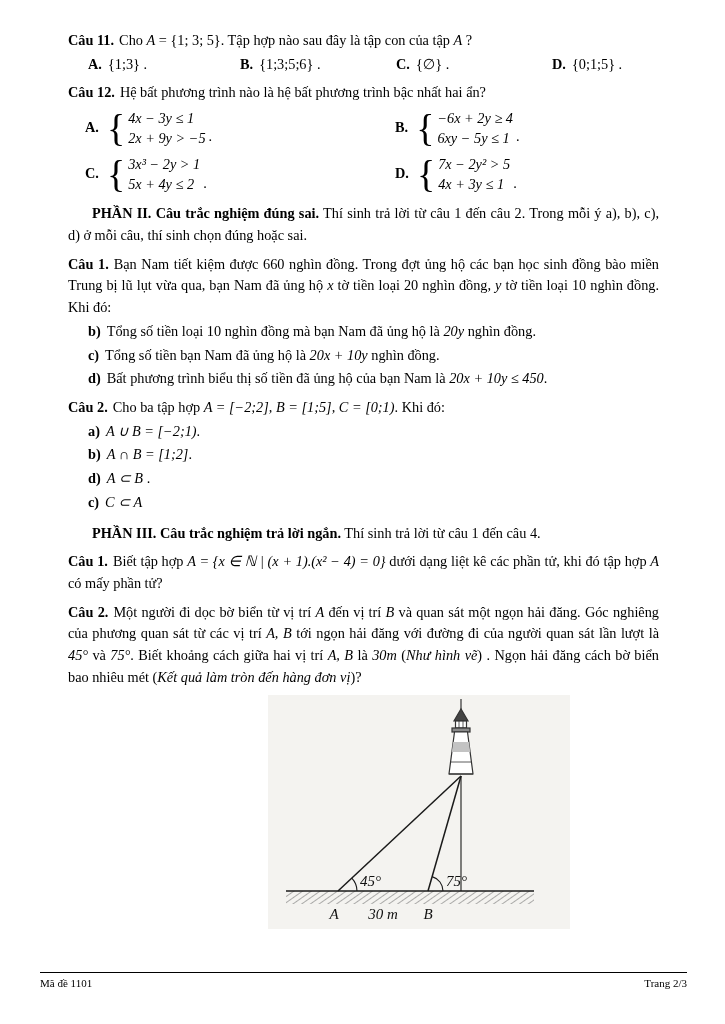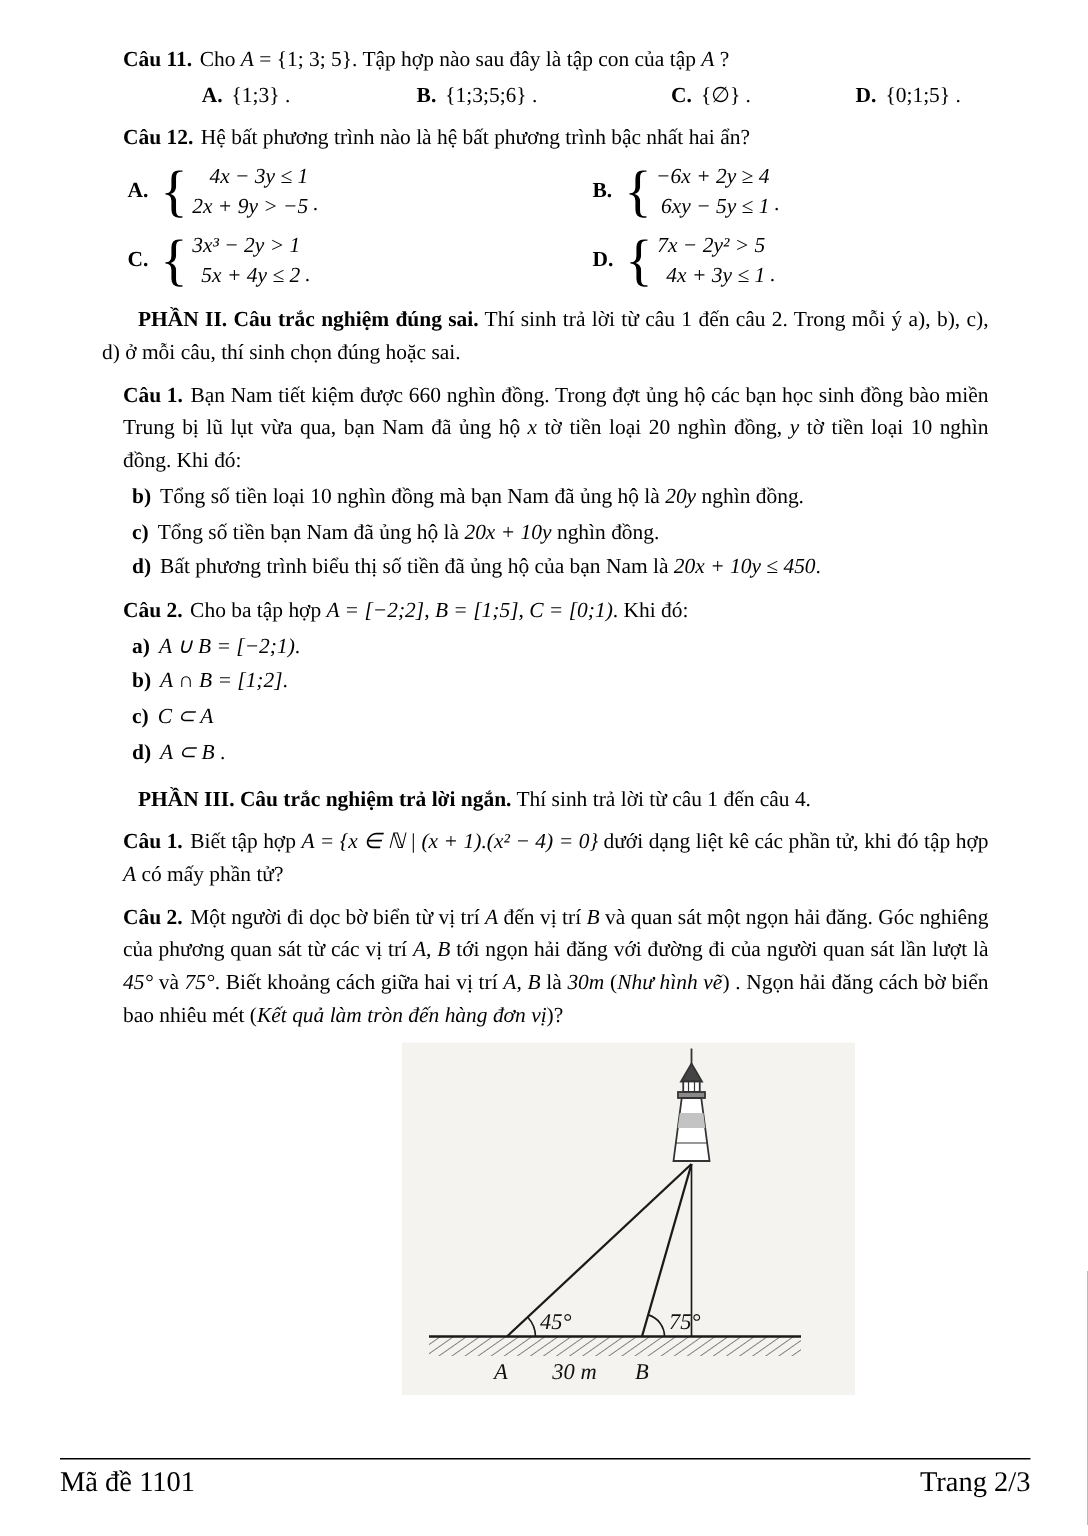--- a/index.html
+++ b/index.html
@@ -11,70 +11,69 @@
     background:#ffffff;
     color:#000;
     font-family:"Liberation Serif", serif;
     font-size:14.3px;
     line-height:1.52;
     padding:30px 66px 0 68px;
     overflow:hidden;
   }
   .b { font-weight:bold;margin-left:24px; }
   .it { font-style:italic; }
-  .q { margin-top:7px; text-align:justify;margin-left:14px; }
+  .q { margin-top:7px; text-align:justify; }
   .q:first-child { margin-top:0; }
   .qlabel { font-weight:bold; margin-right:5px; }
   .part-header { margin-top:9px; text-align:justify; }
 
   
   .optrow4 {
     display:grid;
     grid-template-columns:152px 156px 156px auto;
     padding-left:20px;
     margin-top:2px;
-    text-align:center;
   }
   .optletter { font-weight:bold; margin-right:6px; }
 
   
   .sysgrid {
     display:grid;
     grid-template-columns:310px auto;
     row-gap:6px;
     padding-left:17px;
     margin-top:4px;
   }
   .sysopt { display:flex; align-items:center; }
   .brace {
     font-size:38px; line-height:0.95; font-weight:400;
     margin:0 3px 0 2px;
     font-family:"Liberation Serif", serif;
   }
-  .syslines { display:flex; flex-direction:column;text-align:right; }
+  .syslines { display:flex; flex-direction:column; }
   .syslines .math { font-style:italic; line-height:1.4; }
   .sysdot { align-self:flex-end; margin-left:3px; }
 
   .items { }
   .item { padding-left:20px; margin-top:2px; text-align:justify; }
   .itemlabel { font-weight:bold; margin-right:6px; }
 
   .figwrap {
     margin:6px 0 0 200px;
     width:302px;
     background:#f4f3f0;
   }
 
   .footer {
     position:absolute;
     top:972px; left:40px; right:38px;
     border-top:1.5px solid #000;
     padding-top:2px;
     display:flex; justify-content:space-between;
-    font-size:19px;
+    font-size:11px;
   }
 </style>
 </head>
 <body>
 
 <div class="page">
 
   <div class="q">
     <span class="qlabel">Câu 11.</span><span><span>Cho </span><span class="it">A</span><span> = {1; 3; 5}. Tập hợp nào sau đây là tập con của tập </span><span class="it">A</span><span> ?</span></span>
   </div>
@@ -139,22 +138,22 @@
     <div class="item"><span class="itemlabel">c)</span><span><span>Tổng số tiền bạn Nam đã ủng hộ là </span><span class="it">20x + 10y</span><span> nghìn đồng.</span></span></div>
     <div class="item"><span class="itemlabel">d)</span><span><span>Bất phương trình biểu thị số tiền đã ủng hộ của bạn Nam là </span><span class="it">20x + 10y ≤ 450</span><span>.</span></span></div>
   </div>
 
   <div class="q">
     <span class="qlabel">Câu 2.</span><span><span>Cho ba tập hợp </span><span class="it">A = [−2;2], B = [1;5], C = [0;1)</span><span>. Khi đó:</span></span>
   </div>
   <div class="items">
     <div class="item"><span class="itemlabel">a)</span><span><span class="it">A ∪ B = [−2;1)</span><span>.</span></span></div>
     <div class="item"><span class="itemlabel">b)</span><span><span class="it">A ∩ B = [1;2]</span><span>.</span></span></div>
+    <div class="item"><span class="itemlabel">d)</span><span><span class="it">A ⊂ B</span><span> .</span></span></div>
     <div class="item"><span class="itemlabel">c)</span><span><span class="it">C ⊂ A</span></span></div>
-    <div class="item"><span class="itemlabel">d)</span><span><span class="it">A ⊂ B</span><span> .</span></span></div>
   </div>
 
   <div class="part-header">
     <span class="b">PHẦN III. Câu trắc nghiệm trả lời ngắn.</span><span> Thí sinh trả lời từ câu 1 đến câu 4.</span>
   </div>
 
   <div class="q">
     <span class="qlabel">Câu 1.</span><span><span>Biết tập hợp </span><span class="it">A = {x ∈ ℕ | (x + 1).(x² − 4) = 0}</span><span> dưới dạng liệt kê các phần tử, khi đó tập hợp </span><span class="it">A</span><span> có mấy phần tử?</span></span>
   </div>
 

